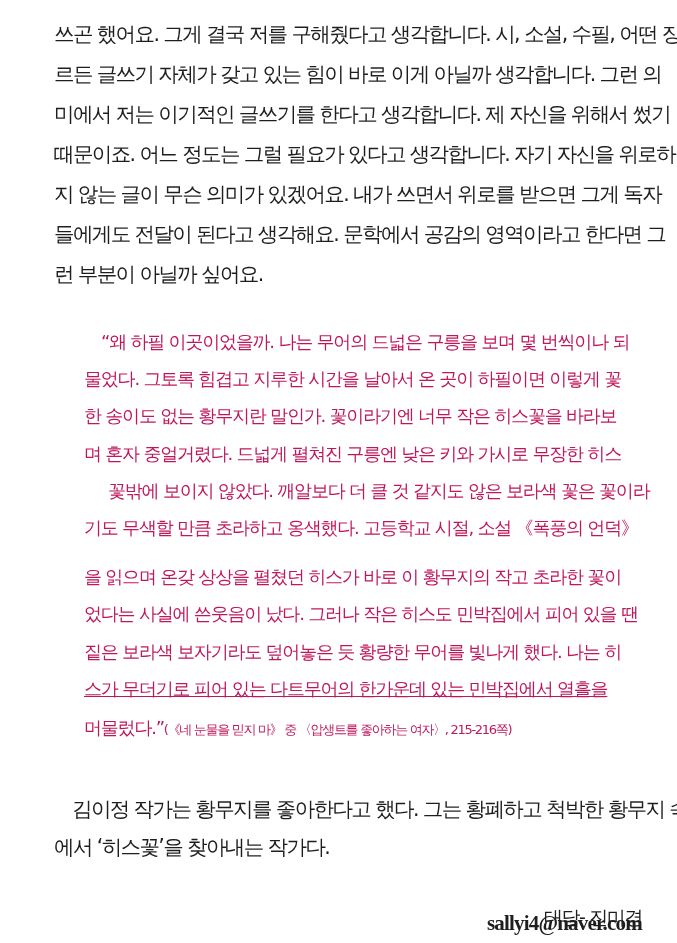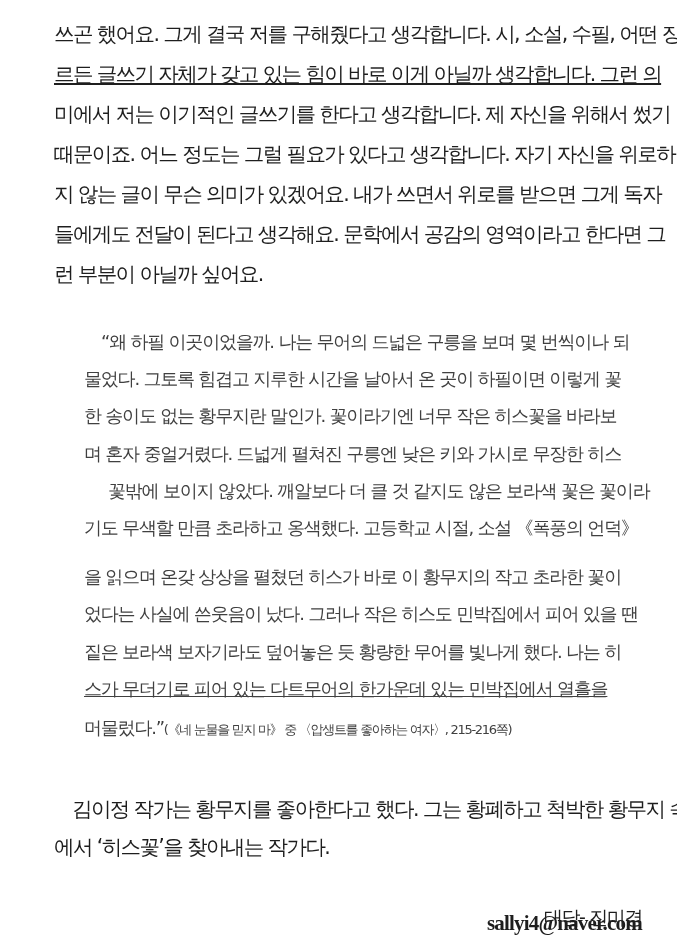--- a/index.html
+++ b/index.html
@@ -1,35 +1,35 @@
 <!DOCTYPE html>
 <html><head>
 <meta charset="utf-8">
 <style>
   html, body { margin: 0; padding: 0; background: #ffffff; }
   body { width: 677px; height: 943px; overflow: hidden; position: relative; color: #1e1e1e; }
   .page { position: absolute; left: 0; top: 12px; width: 664px; height: 943px; }
   .line { position: absolute; white-space: nowrap; font-family: "DejaVu Sans", sans-serif; }
   .main .line { left: 54px; font-size: 20.5px; letter-spacing: -1.6px; }
-  .quote .line { left: 84px; font-size: 18px; letter-spacing: -1.2px; color: #404040; }
+  .quote .line { left: 84px; font-size: 18px; letter-spacing: -1.2px; color: #be185d; }
   .quote .line.first { left: 101px; }
   .quote .cite { font-size: 13px; letter-spacing: -1.3px; }
   .closing .line { left: 54px; font-size: 20.5px; letter-spacing: -1.6px; }
   .closing .line.first { left: 72px; }
   .sig { position: absolute; right: 22px; font-family: "DejaVu Sans", sans-serif; font-size: 19px; letter-spacing: -1.4px; white-space: nowrap; text-align: right; margin-top: 32px; }
   .email { position: absolute; right: 22px; font-family: "Liberation Serif", serif; font-size: 21px; letter-spacing: -0.8px; white-space: nowrap; }
 </style>
 </head>
 <body>
 
 <div class="page">
 
   <div class="main">
     <div class="line" style="top:8px;">쓰곤 했어요. 그게 결국 저를 구해줬다고 생각합니다. 시, 소설, 수필, 어떤 장</div>
-    <div class="line" style="top:48px;text-decoration:underline;">르든 글쓰기 자체가 갖고 있는 힘이 바로 이게 아닐까 생각합니다. 그런 의</div>
+    <div class="line" style="top:48px;">르든 글쓰기 자체가 갖고 있는 힘이 바로 이게 아닐까 생각합니다. 그런 의</div>
     <div class="line" style="top:88px;">미에서 저는 이기적인 글쓰기를 한다고 생각합니다. 제 자신을 위해서 썼기</div>
     <div class="line" style="top:128px;">때문이죠. 어느 정도는 그럴 필요가 있다고 생각합니다. 자기 자신을 위로하</div>
     <div class="line" style="top:168px;">지 않는 글이 무슨 의미가 있겠어요. 내가 쓰면서 위로를 받으면 그게 독자</div>
     <div class="line" style="top:208px;">들에게도 전달이 된다고 생각해요. 문학에서 공감의 영역이라고 한다면 그</div>
     <div class="line" style="top:248px;">런 부분이 아닐까 싶어요.</div>
   </div>
 
   <div class="quote">
     <div class="line first" style="top:318px;">“왜 하필 이곳이었을까. 나는 무어의 드넓은 구릉을 보며 몇 번씩이나 되</div>
     <div class="line" style="top:355px;">물었다. 그토록 힘겹고 지루한 시간을 날아서 온 곳이 하필이면 이렇게 꽃</div>

